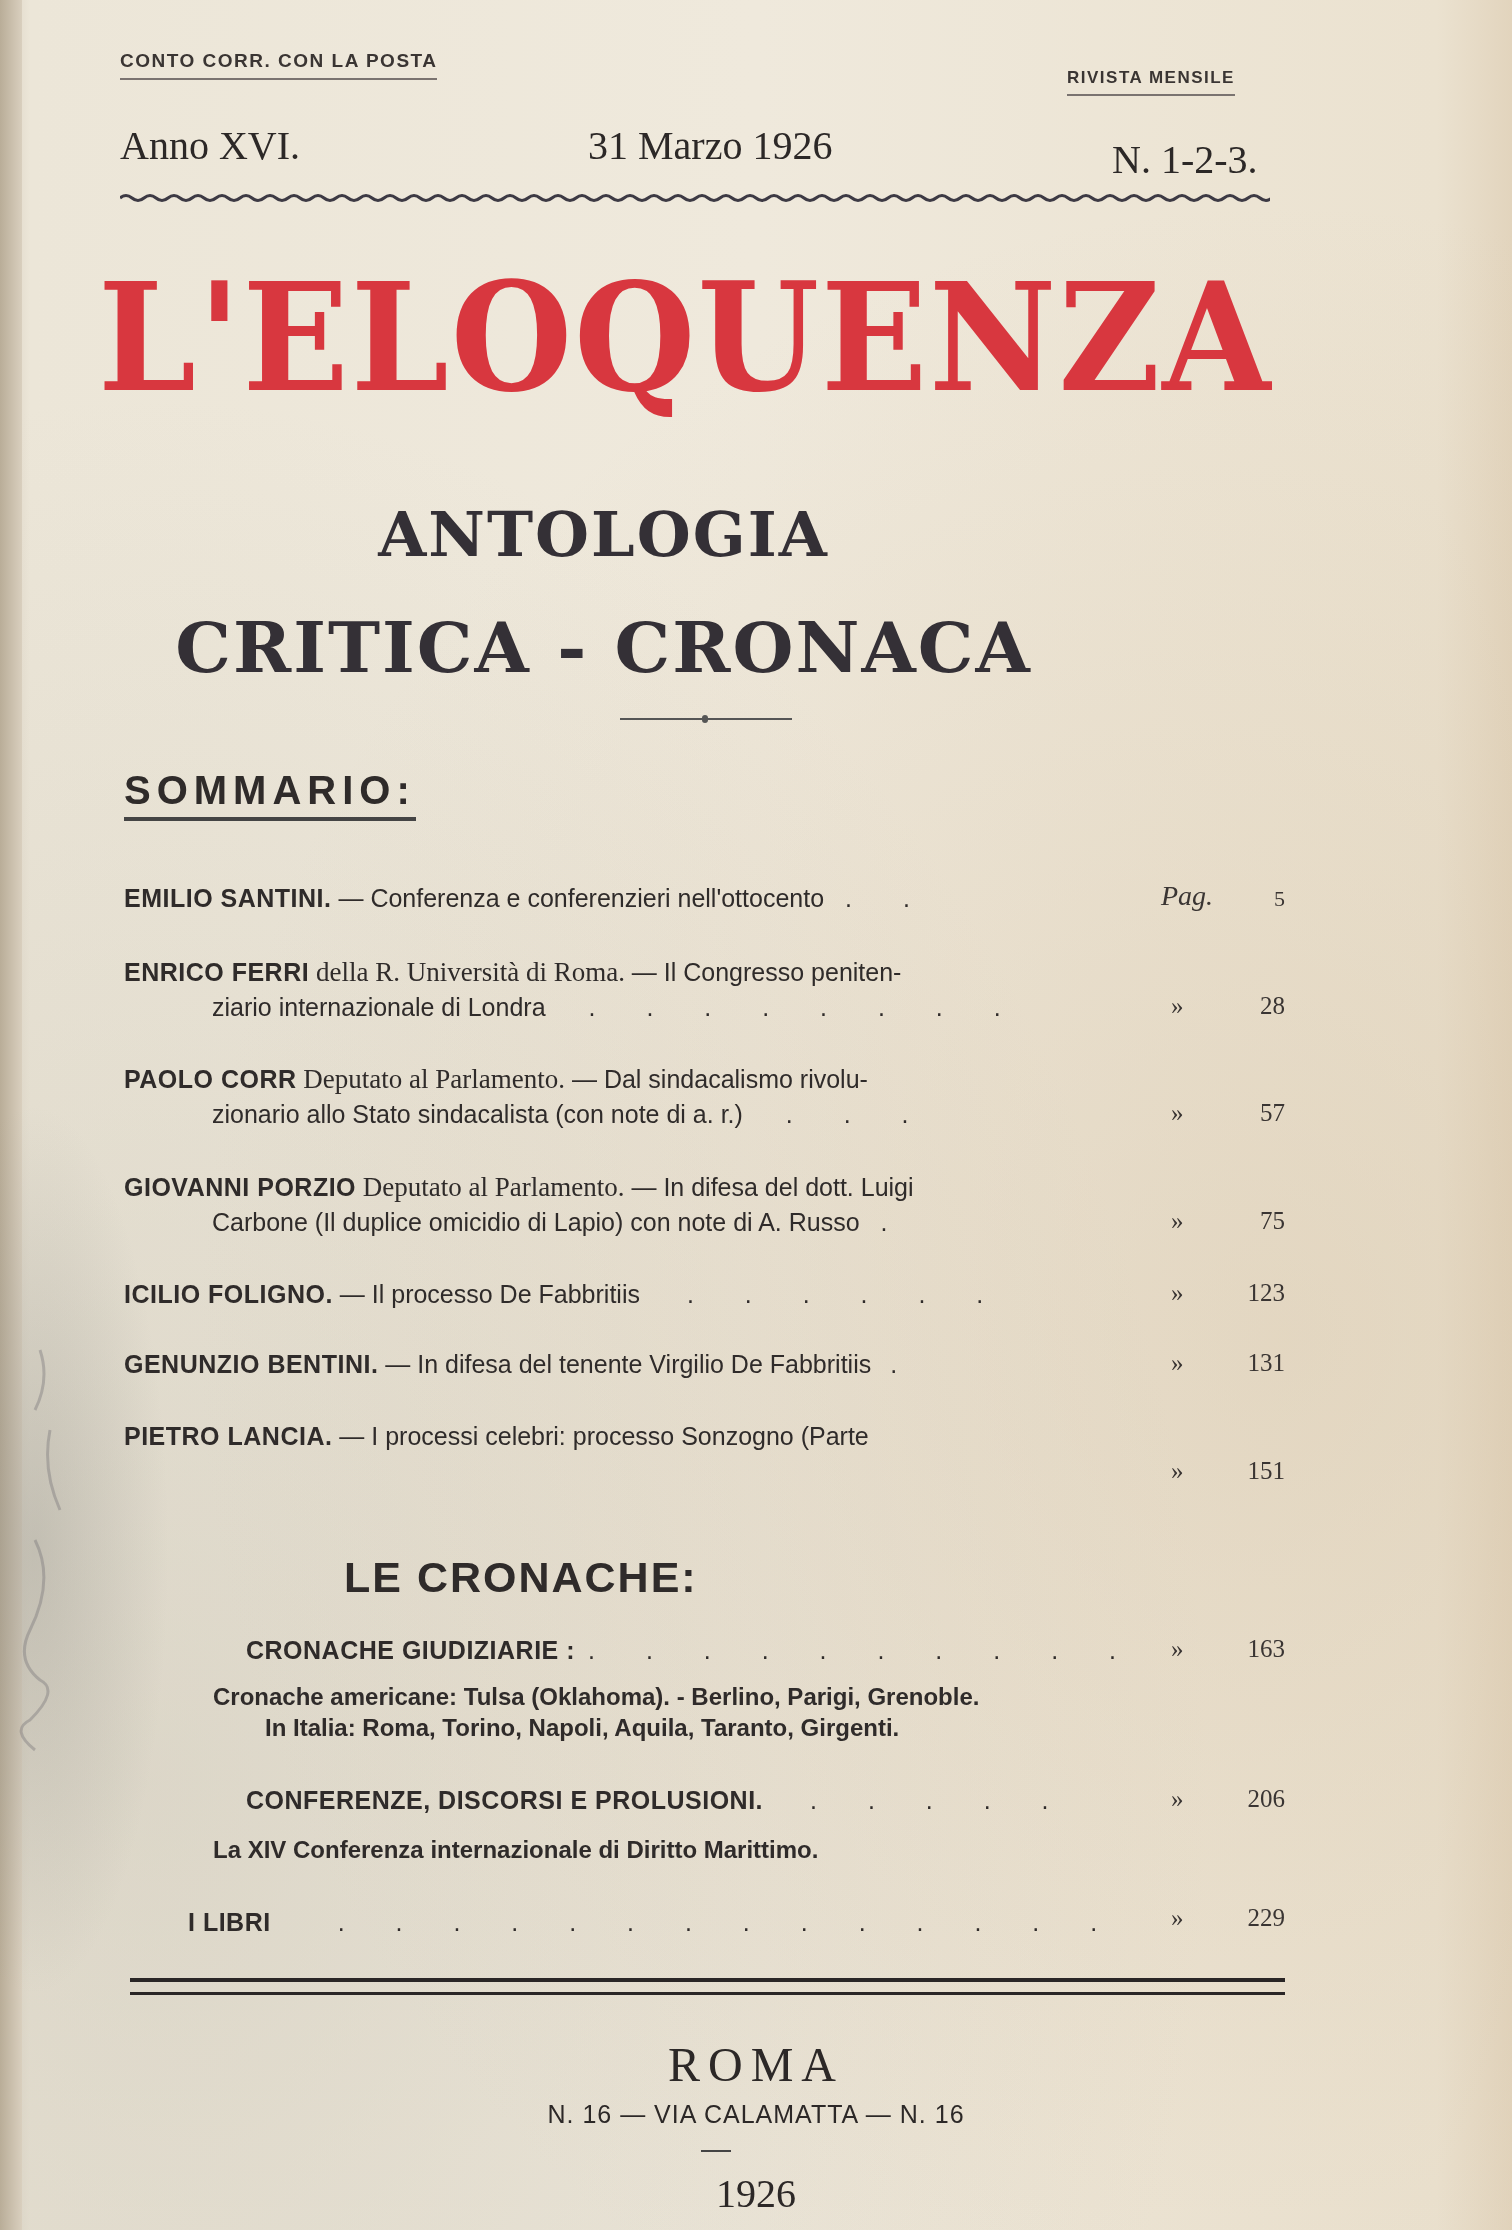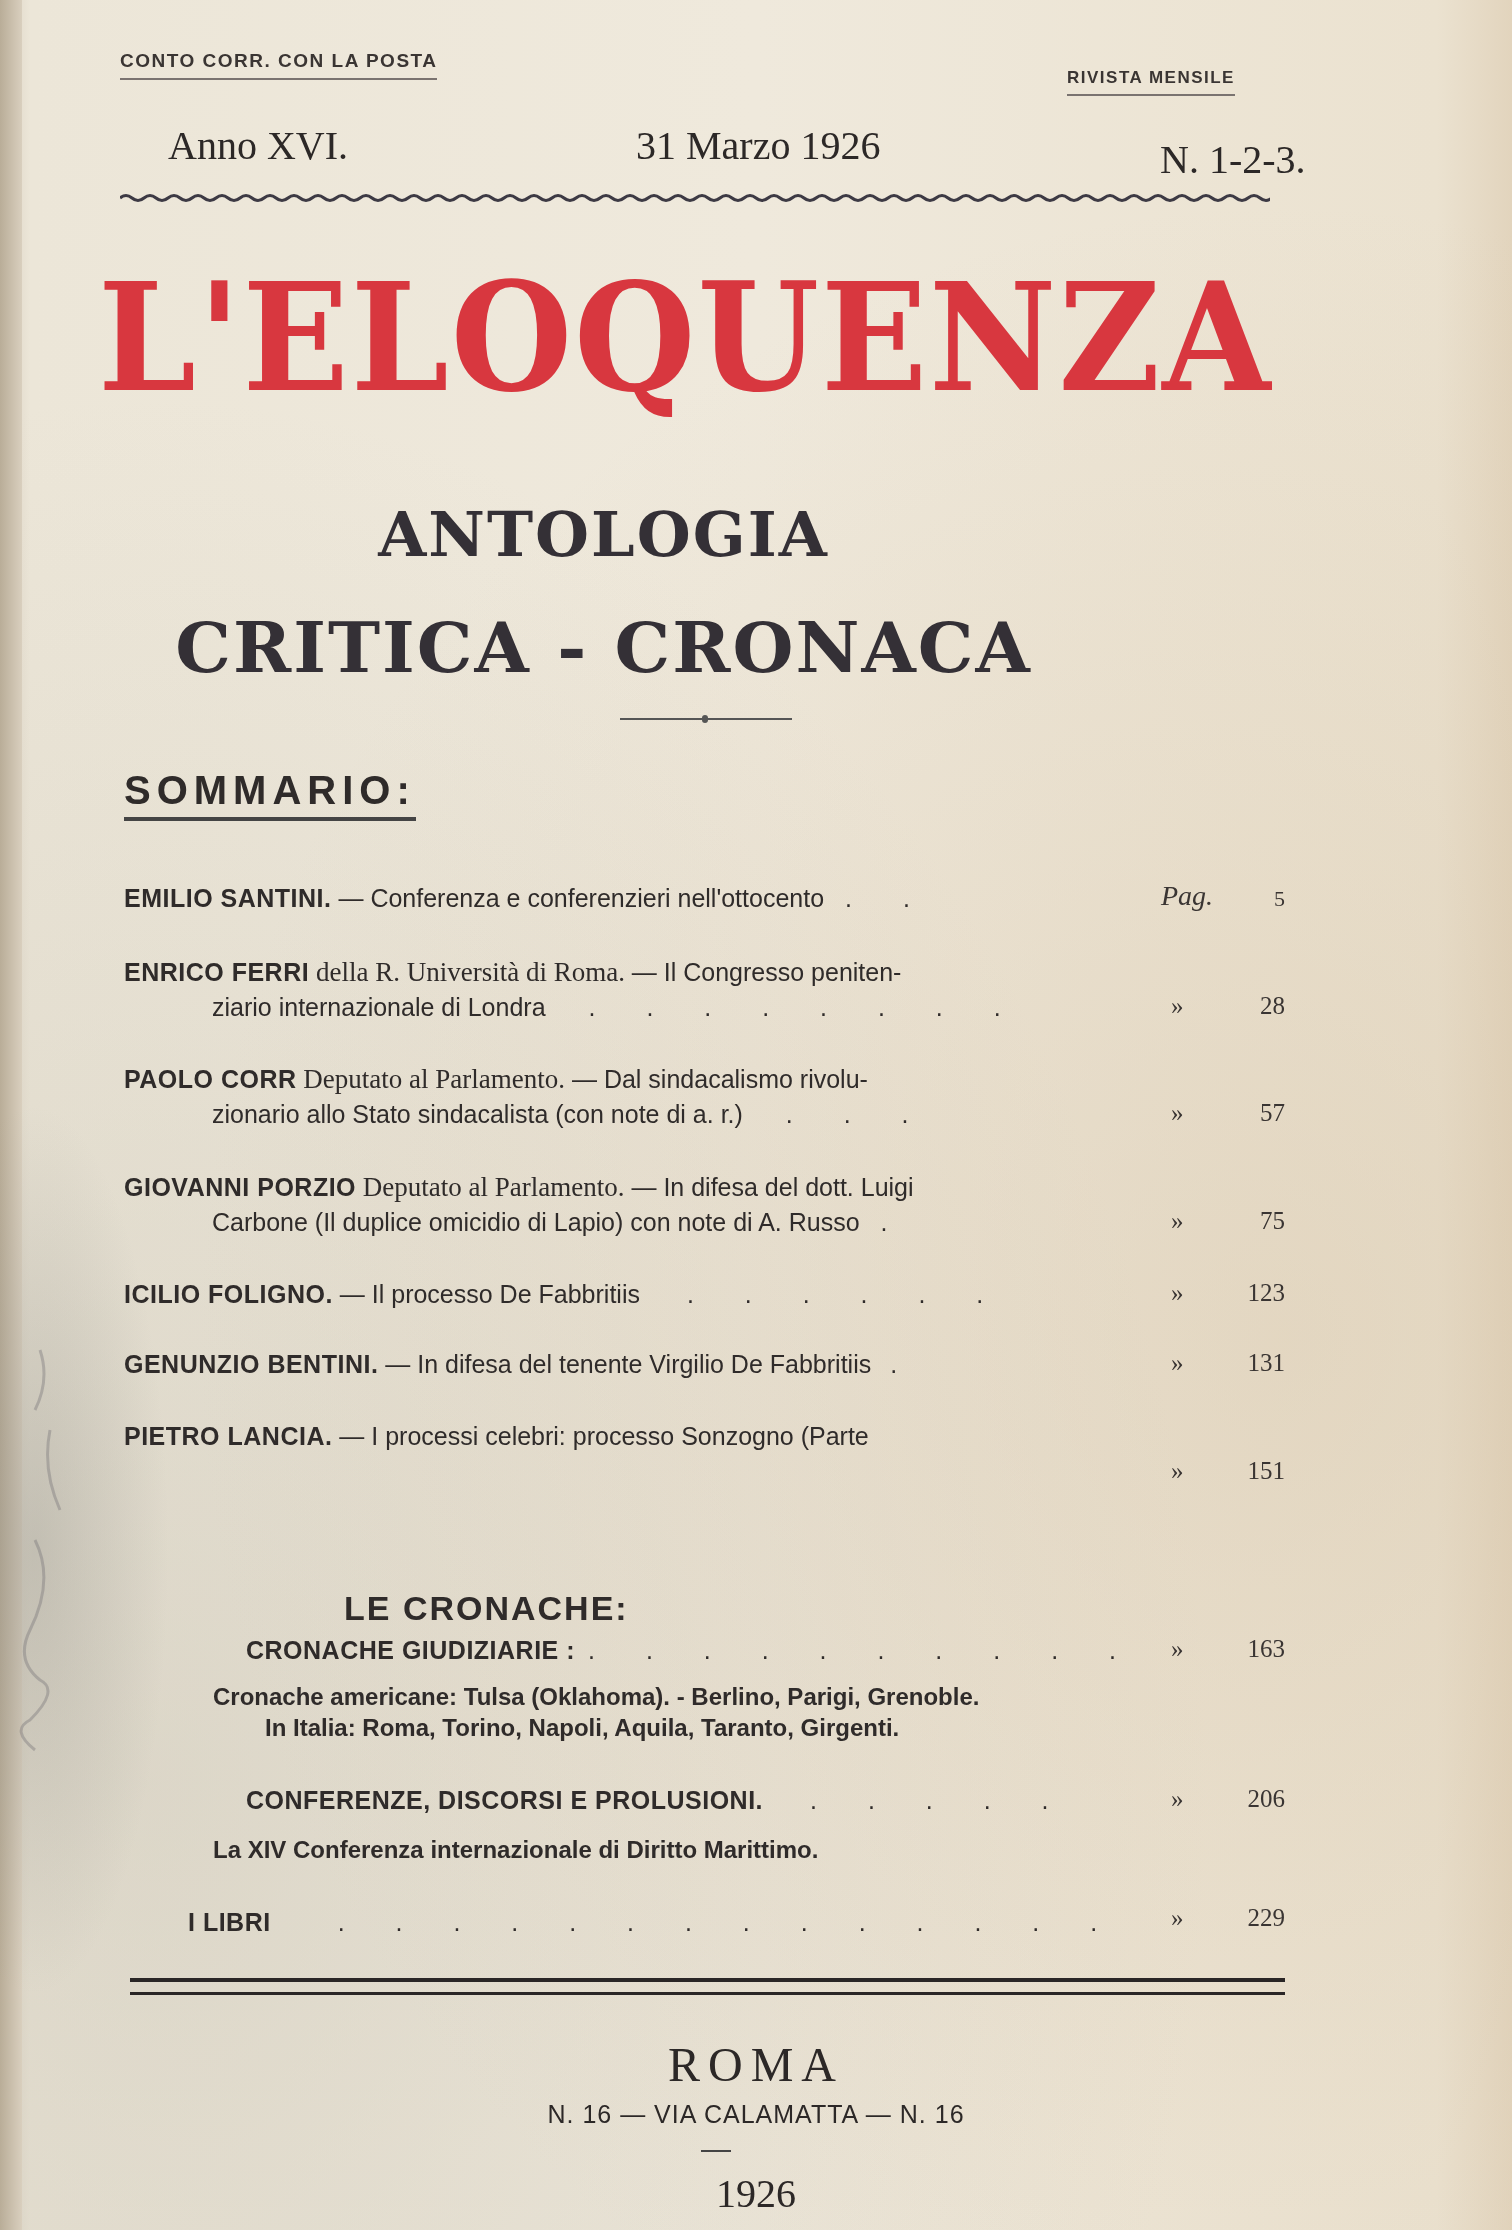--- a/index.html
+++ b/index.html
@@ -17,21 +17,21 @@
       linear-gradient(90deg, #d8cfbf 0px, #ece6d8 30px, #efe9dc 50%, #ebe2d0 95%, #e2d4bd 100%);
   }
   .edge-left {
     position: absolute; left: 0; top: 0; width: 22px; height: 2230px;
     background: linear-gradient(90deg, #b9ad98, #d9cfbe);
   }
   .abs { position: absolute; }
   .small-caps-label { font-size: 19px; letter-spacing: 1.5px; font-weight: bold; color: #3a3533; }
   .ul { border-bottom: 2px solid #7a7370; padding-bottom: 6px; }
   .serif { font-family: "Liberation Serif", "DejaVu Serif", serif; }
-  .head-row { font-size: 40px; color: #2c2827; margin-left: 48px; }
+  .head-row { font-size: 40px; color: #2c2827; }
   .wavy { position: absolute; left: 120px; top: 188px; width: 1150px; height: 20px; }
   .title {
     position: absolute; left: 98px; top: 262px; width: 1180px; text-align: center;
     font-family: "DejaVu Serif", serif; font-weight: bold; font-size: 150px;
     color: #d8373f; letter-spacing: 2px; line-height: 1;
     transform: scaleX(0.93); transform-origin: left;
   }
   .subtitle {
     position: absolute; left: 0; width: 1207px; text-align: center;
     font-family: "DejaVu Serif", serif; font-weight: bold; color: #343036;
@@ -45,21 +45,21 @@
   }
   .toc-line { position: absolute; left: 124px; width: 1000px; font-size: 25px; color: #2f2b2a; white-space: nowrap; }
   .toc-line.indent { left: 212px; }
   .author { font-weight: bold; letter-spacing: 0.5px; }
   .affil { font-family: "Liberation Serif", serif; font-size: 27px; }
   .dots { letter-spacing: 22px; }
   .ref { position: absolute; left: 1165px; width: 140px; font-family: "Liberation Serif", serif; font-size: 25px; color: #3a3533; }
   .ref .mark { position: absolute; left: 6px; }
   .ref .num { position: absolute; right: 20px; }
   .ref .pag { position: absolute; left: -4px; font-style: italic; font-size: 28px; }
-  .cronache-h { position: absolute; left: 344px; top: 1553px; font-size: 34px; font-weight: bold; letter-spacing: 2px; color: #2f2b2a; margin-top: 36px; }
+  .cronache-h { position: absolute; left: 344px; top: 1553px; font-size: 43px; font-weight: bold; letter-spacing: 2px; color: #2f2b2a; }
   .sub-h { font-weight: bold; letter-spacing: 0.5px; }
   .sub-desc { position: absolute; font-size: 24px; font-weight: bold; color: #2f2b2a; white-space: nowrap; margin-left: 25px; }
   .rule { position: absolute; left: 130px; width: 1155px; background: #2a2626; }
   .foot-roma { position: absolute; left: 0; width: 1512px; text-align: center; top: 2037px; font-family: "Liberation Serif", serif; font-size: 48px; letter-spacing: 8px; color: #2c2827; }
   .foot-addr { position: absolute; left: 0; width: 1512px; text-align: center; top: 2100px; font-size: 25px; letter-spacing: 1px; color: #2c2827; }
   .foot-dash { position: absolute; left: 701px; top: 2150px; width: 30px; height: 2px; background: #444; }
   .foot-year { position: absolute; left: 0; width: 1512px; text-align: center; top: 2170px; font-family: "Liberation Serif", serif; font-size: 40px; color: #2c2827; }
   .scribble { position: absolute; left: 10px; top: 1340px; width: 80px; height: 420px; opacity: 0.35; }
   .shadow-left {
     position: absolute; left: 0; top: 1100px; width: 170px; height: 900px;

